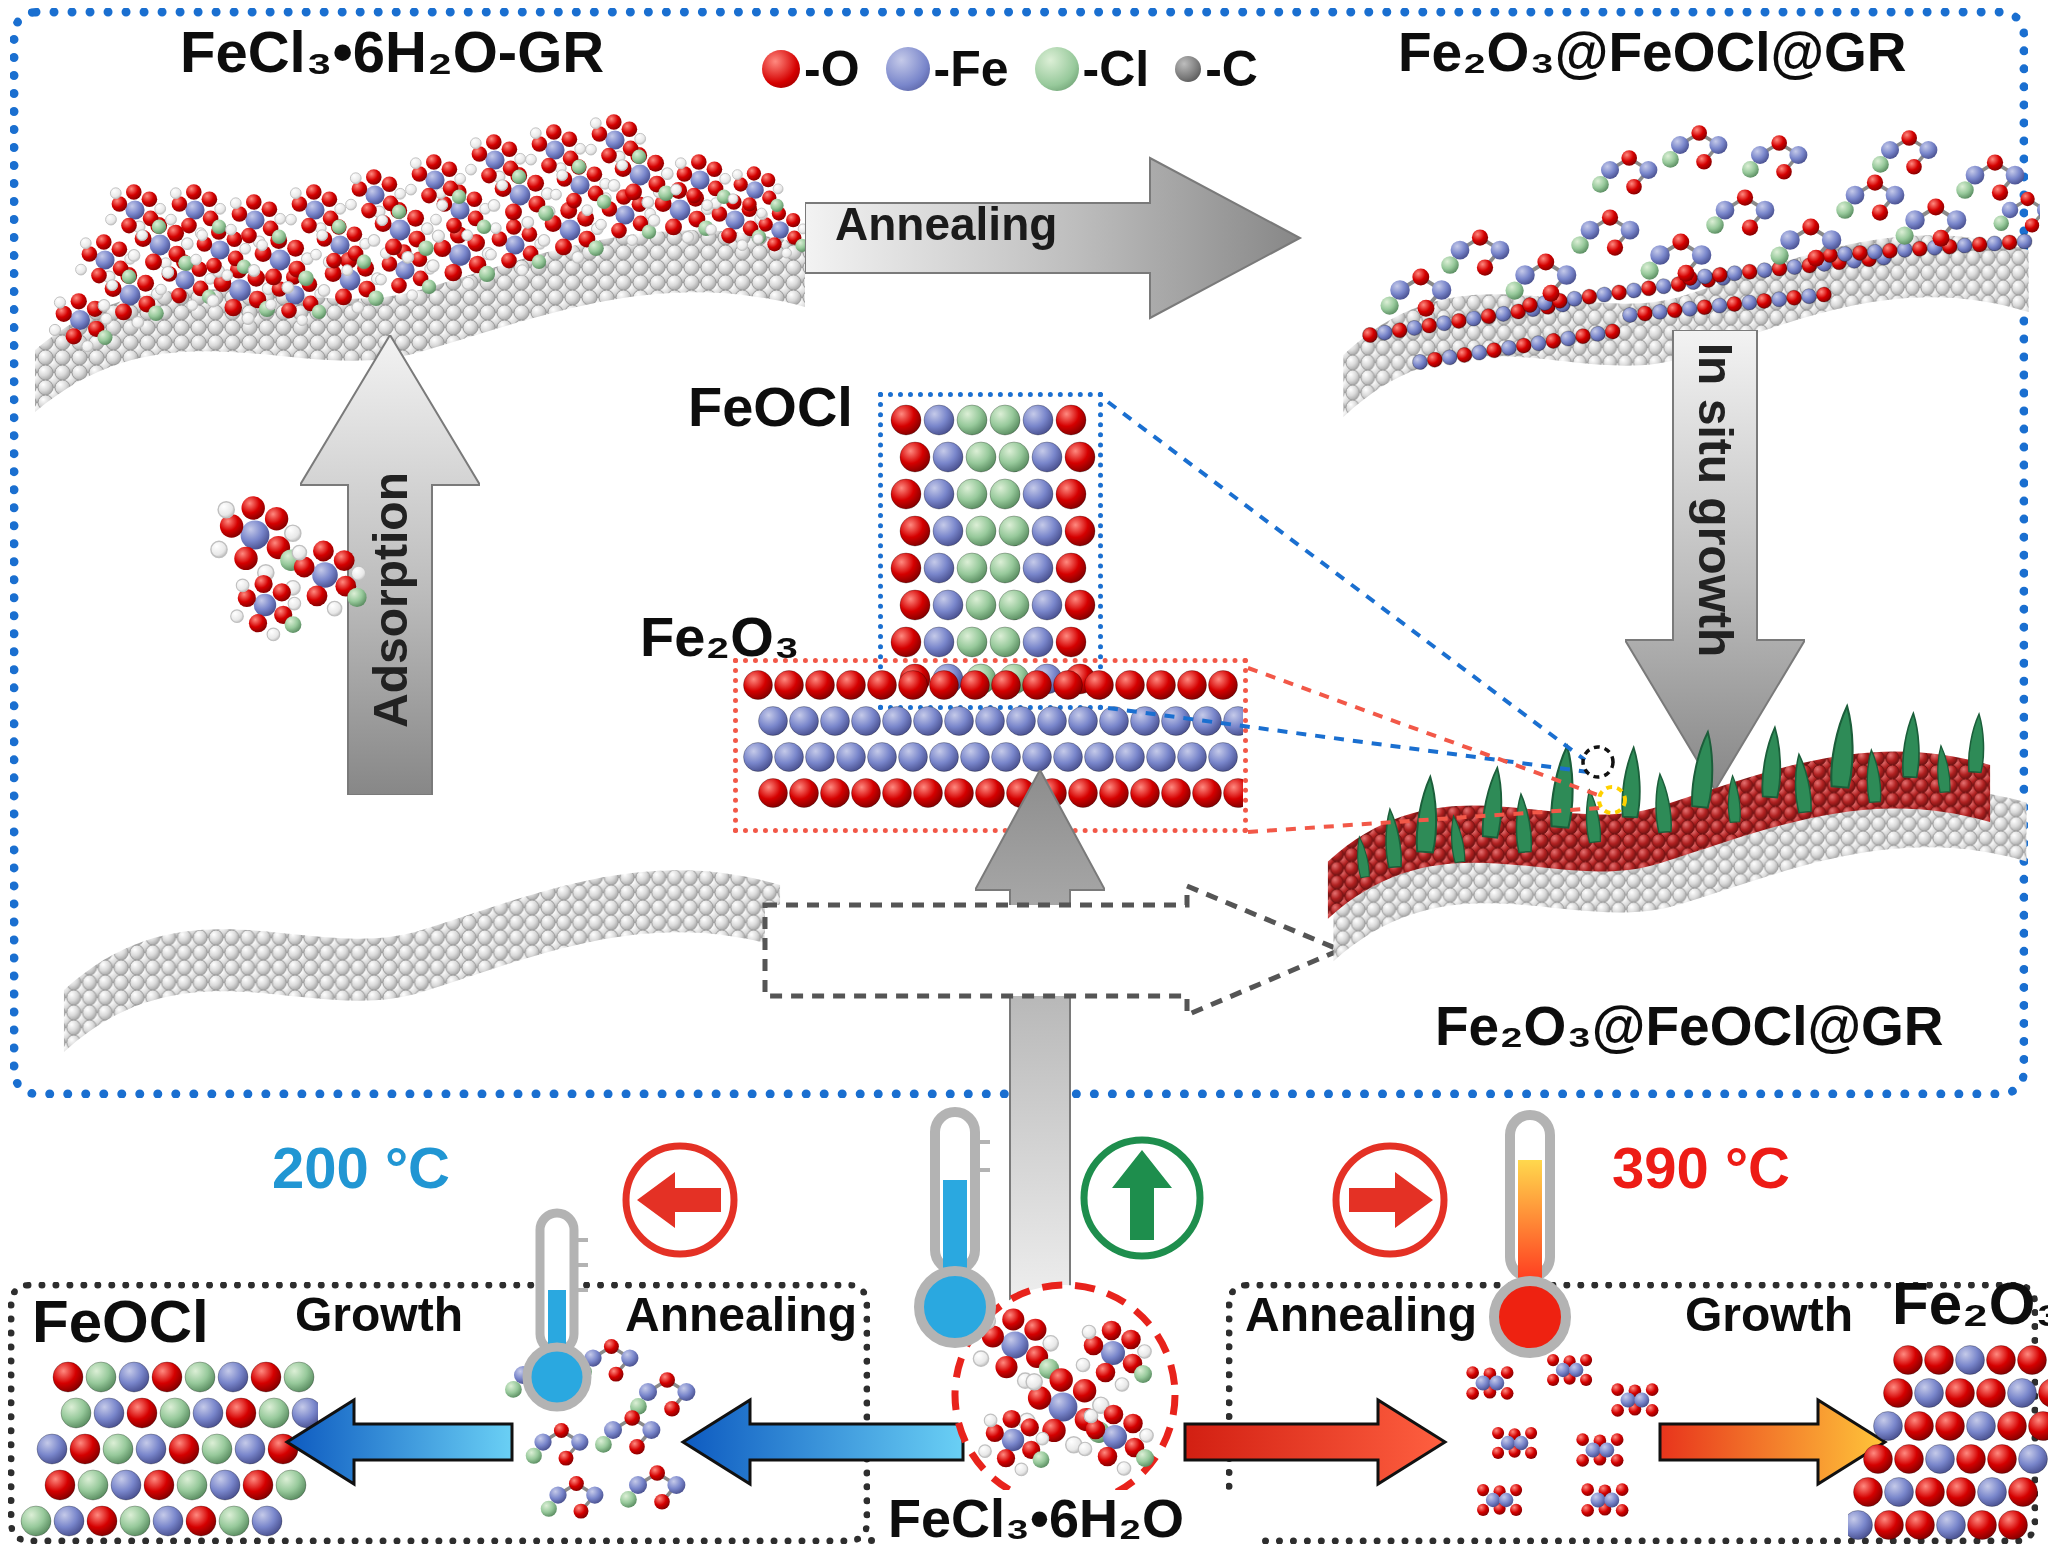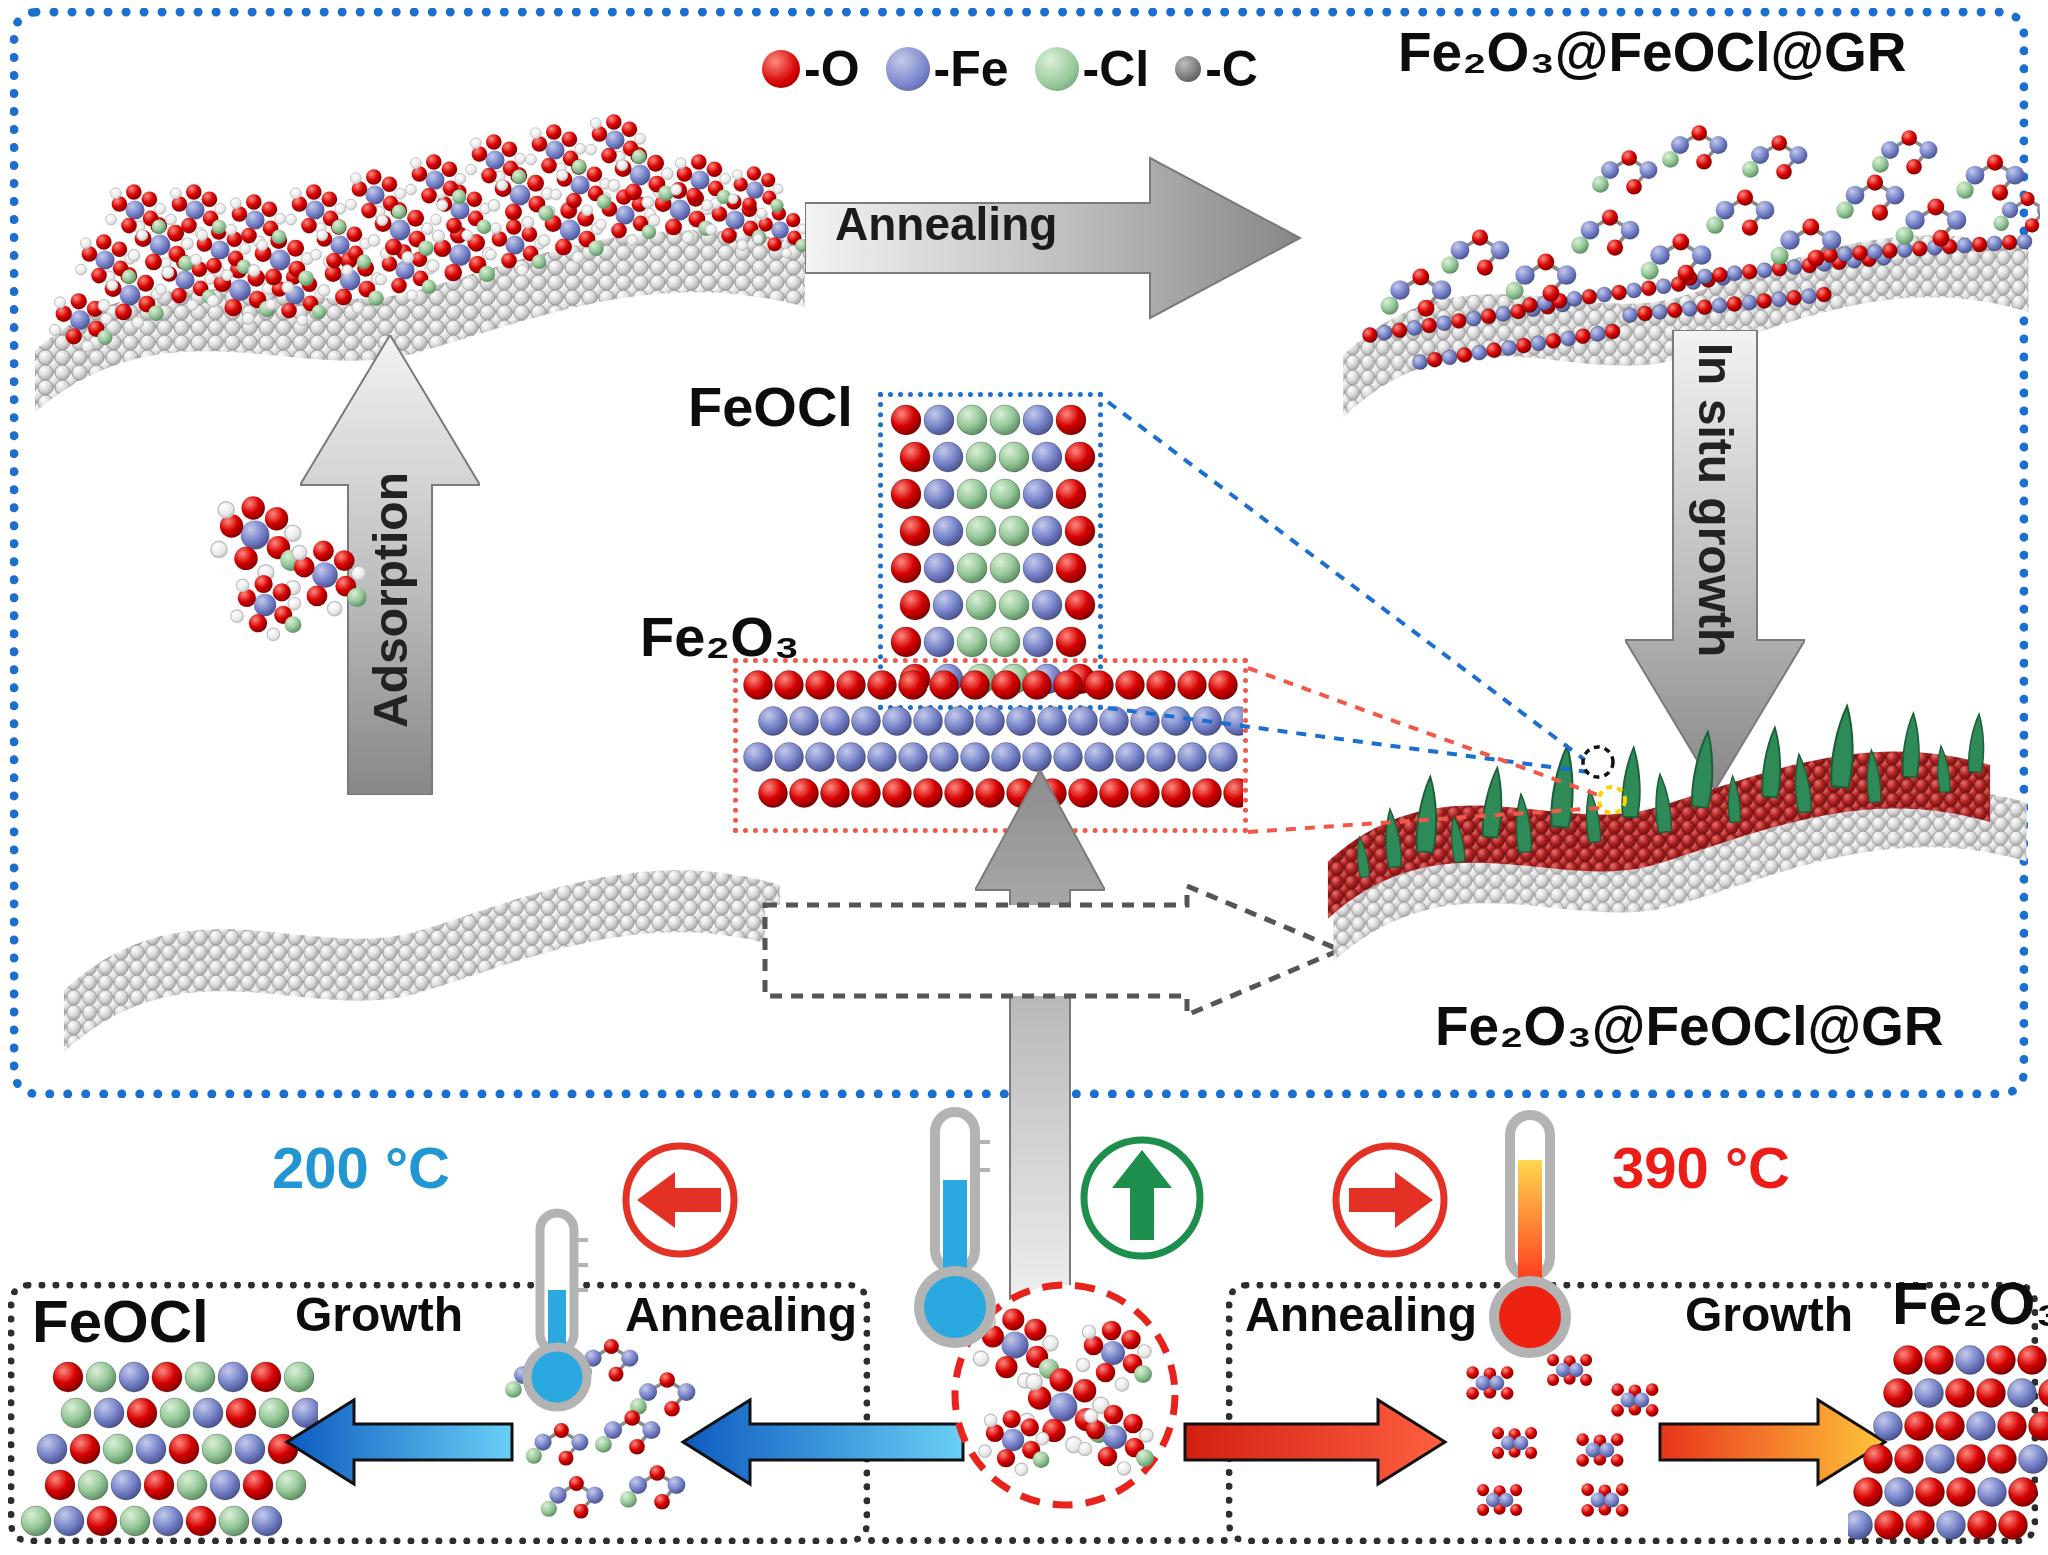--- a/index.html
+++ b/index.html
@@ -495,20 +495,21 @@
 
   <svg class="abs" style="left:0;top:0;pointer-events:none" width="2048" height="1555">
     <line x1="1108" y1="402" x2="1585" y2="760" stroke="#1a6fd0" stroke-width="4" stroke-dasharray="10 9"></line>
     <line x1="1108" y1="708" x2="1588" y2="772" stroke="#1a6fd0" stroke-width="4" stroke-dasharray="10 9"></line>
     <line x1="1248" y1="668" x2="1598" y2="795" stroke="#f25848" stroke-width="4" stroke-dasharray="10 9"></line>
     <line x1="1248" y1="832" x2="1600" y2="808" stroke="#f25848" stroke-width="4" stroke-dasharray="10 9"></line>
     <circle cx="1598" cy="762" r="15" fill="none" stroke="#111" stroke-width="3.5" stroke-dasharray="6 5"></circle>
     <circle cx="1612" cy="800" r="13" fill="none" stroke="#ffd100" stroke-width="4" stroke-dasharray="6 5"></circle>
   </svg>
 
+  <div class="lbl" style="left:180px;top:22px;font-size:58px">FeCl₃•6H₂O-GR</div>
   <div class="lbl" style="left:1398px;top:24px;font-size:55px">Fe₂O₃@FeOCl@GR</div>
 
   <div class="legend">
     <div class="legend-item">
       <span class="ball ball-o"></span>
       <span>-O</span>
     </div>
     <div class="legend-item">
       <span class="ball ball-fe"></span>
       <span>-Fe</span>
@@ -692,17 +693,18 @@
   <svg class="abs" style="left:1325px;top:1135px" width="130" height="130">
     <circle cx="65" cy="65" r="54" fill="#fff" stroke="#e43125" stroke-width="7"></circle>
     <polygon points="108,65 70,37 70,53 24,53 24,77 70,77 70,93" fill="#e43125"></polygon>
   </svg>
 
   <div class="lbl" style="left:272px;top:1138px;font-size:58px;color:#2196d3">200 °C</div>
   <div class="lbl" style="left:1612px;top:1138px;font-size:58px;color:#ed1c16">390 °C</div>
   <div class="lbl" style="left:32px;top:1290px;font-size:60px">FeOCl</div>
   <div class="lbl c" style="left:295px;top:1290px;width:180px;font-size:48px">Growth</div>
   <div class="lbl c" style="left:625px;top:1290px;width:250px;font-size:48px">Annealing</div>
+  <div class="lbl c whitebg" style="left:880px;top:1490px;width:360px;font-size:54px">FeCl₃•6H₂O</div>
   <div class="lbl c" style="left:1245px;top:1290px;width:250px;font-size:48px">Annealing</div>
   <div class="lbl c" style="left:1685px;top:1290px;width:180px;font-size:48px">Growth</div>
   <div class="lbl" style="left:1892px;top:1272px;font-size:60px">Fe₂O₃</div>
 
 </div>
 
 </body></html>

